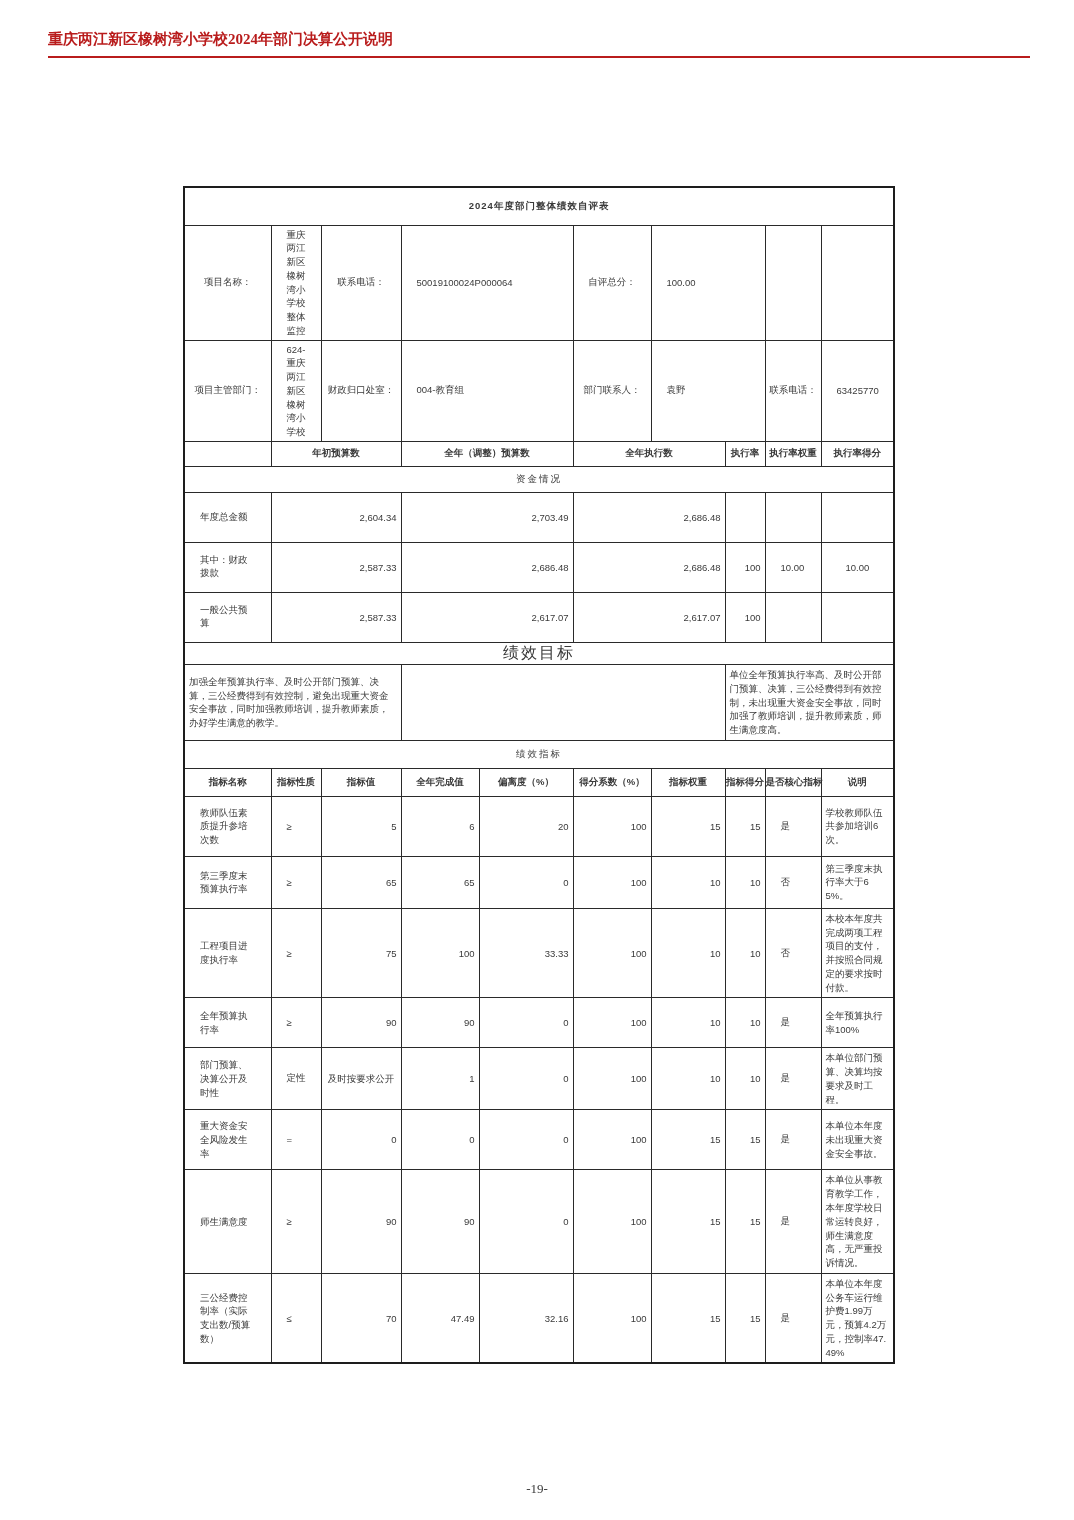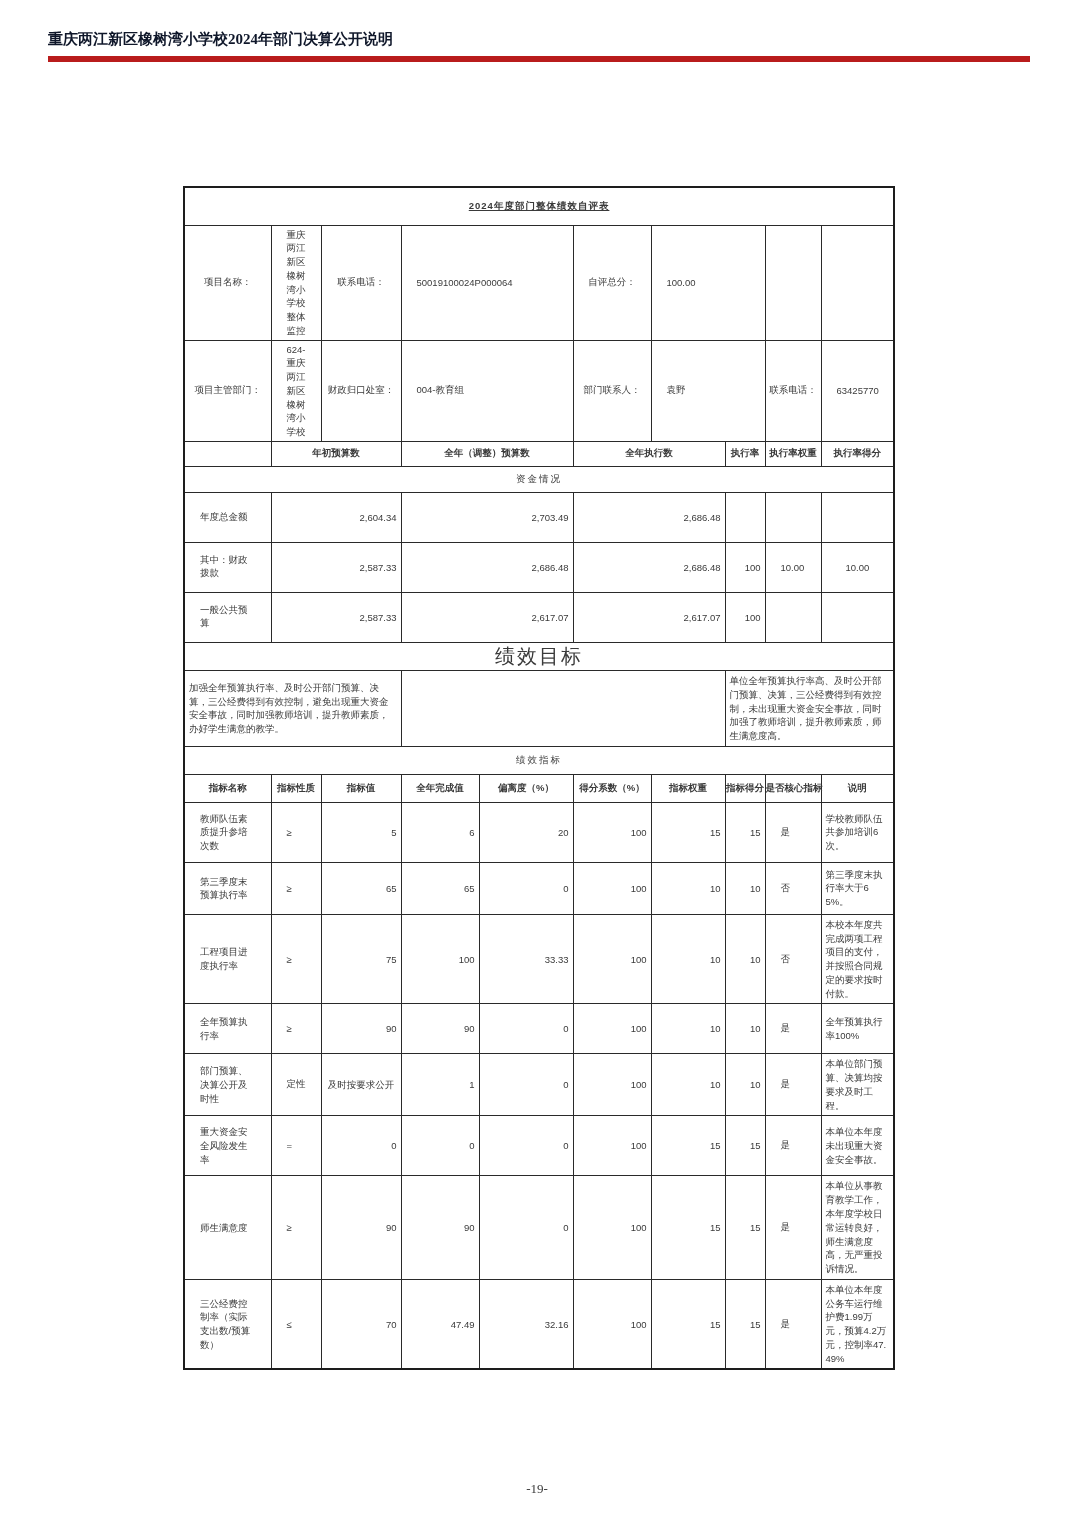--- a/index.html
+++ b/index.html
@@ -3,32 +3,32 @@
 <meta charset="utf-8">
 <style>
   * { margin: 0; padding: 0; box-sizing: border-box; }
   html, body { background: #ffffff; }
   body { width: 1074px; height: 1520px; position: relative; font-family: "Liberation Sans", sans-serif; }
   .page { position: absolute; inset: 0; background: #ffffff; }
 
   .doc-header {
     position: absolute; left: 48px; top: 30px; width: 982px;
     font-family: "Liberation Serif", serif; font-weight: bold;
-    font-size: 15px; color: #0f172a; padding-bottom: 7px;
-    border-bottom: 6px solid #b91c1c;
+    font-size: 15px; color: #b91c1c; padding-bottom: 7px;
+    border-bottom: 2px solid #b91c1c;
   }
 
   table.main {
     position: absolute; left: 183px; top: 186px; width: 710px;
     border-collapse: collapse; table-layout: fixed;
     border: 2px solid #1d1d1d;
   }
   table.main td { border: 1px solid #2a2a2a; font-size: 9.5px; color: #3a3a3a; vertical-align: middle; overflow: hidden; }
 
-  td.title-cell { text-align: center; font-weight: bold; font-size: 20px; color: #111; letter-spacing: 1px; text-decoration: underline; }
+  td.title-cell { text-align: center; font-weight: bold; font-size: 20px; color: #111; letter-spacing: 1px; }
   td.section { text-align: center; font-size: 15px; color: #5f5f5f; letter-spacing: 2px; }
   td.lbl { font-weight: normal; text-align: center; color: #2f2f2f; }
   td.hdr { font-weight: bold; text-align: center; color: #2f2f2f; white-space: nowrap; }
   td.left { text-align: left; padding: 2px 15px; margin-top: 28px; }
   td.right { text-align: right; padding: 19px 4px; }
   td.center { text-align: center; padding: 2px 2px; }
   td.wrap { white-space: normal; word-break: break-all; line-height: 1.45; }
   td.topleft { vertical-align: top; text-align: left; padding: 3px 4px; }
   .clip { overflow: hidden; }
   .notecell { line-height: 1.5; }
@@ -121,21 +121,21 @@
       <td class="left">一般公共预算</td>
       <td class="right" colspan="2">2,587.33</td>
       <td class="right" colspan="2">2,617.07</td>
       <td class="right" colspan="2">2,617.07</td>
       <td class="right">100</td>
       <td class="left"></td>
       <td class="center"></td>
     </tr>
 
     <tr style="height:22px">
-      <td class="section" colspan="10" style="font-size:20px">绩效目标</td>
+      <td class="section" colspan="10" style="font-size:16px">绩效目标</td>
     </tr>
     <tr style="height:72px">
       <td class="topleft wrap goaltext" colspan="3">加强全年预算执行率、及时公开部门预算、决算，三公经费得到有效控制，避免出现重大资金安全事故，同时加强教师培训，提升教师素质，办好学生满意的教学。</td>
       <td class="topleft" colspan="4"></td>
       <td class="topleft wrap goaltext" colspan="3">单位全年预算执行率高、及时公开部门预算、决算，三公经费得到有效控制，未出现重大资金安全事故，同时加强了教师培训，提升教师素质，师生满意度高。</td>
     </tr>
 
     <tr style="height:28px">
       <td class="section" colspan="10">绩效指标</td>
     </tr>

